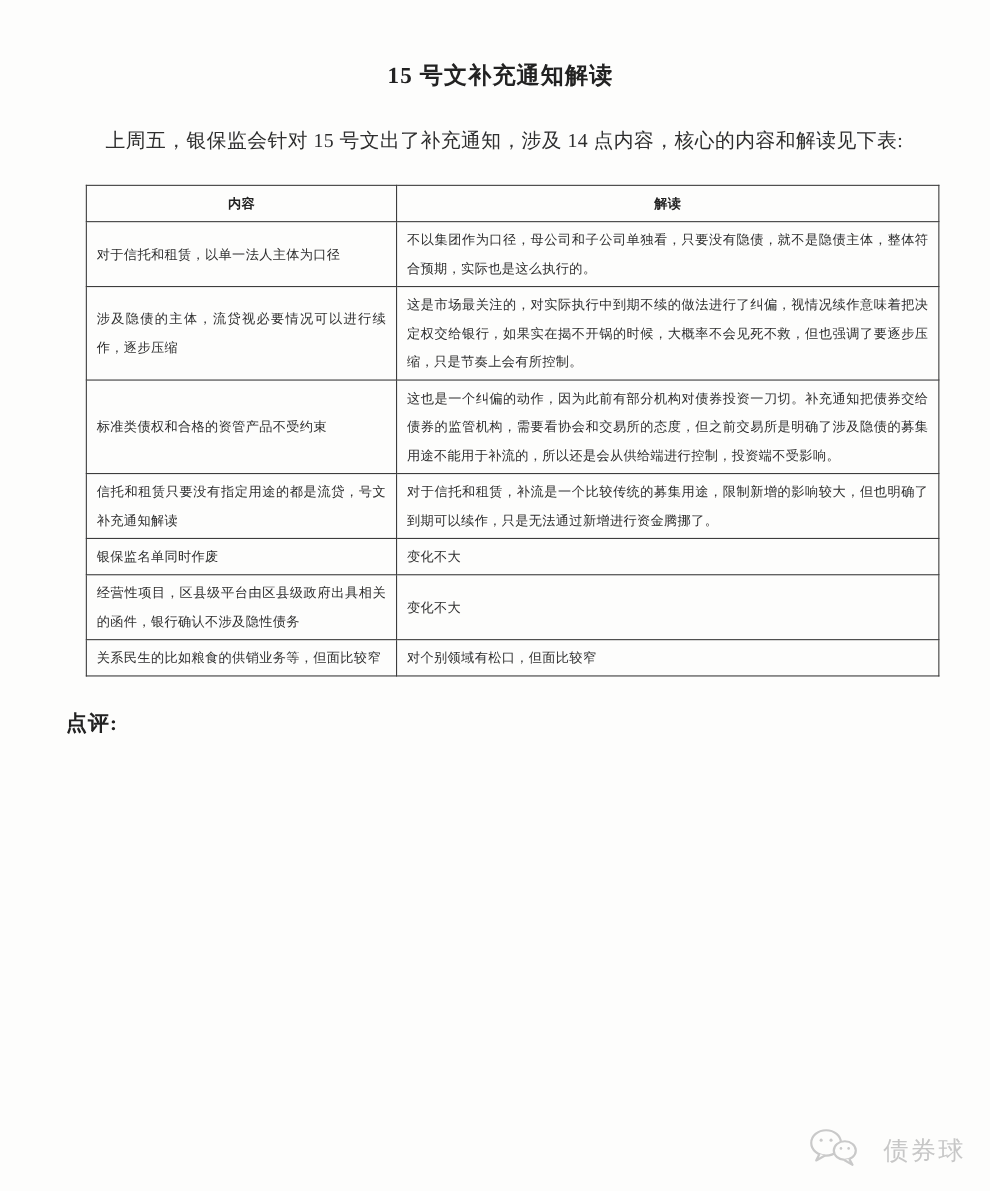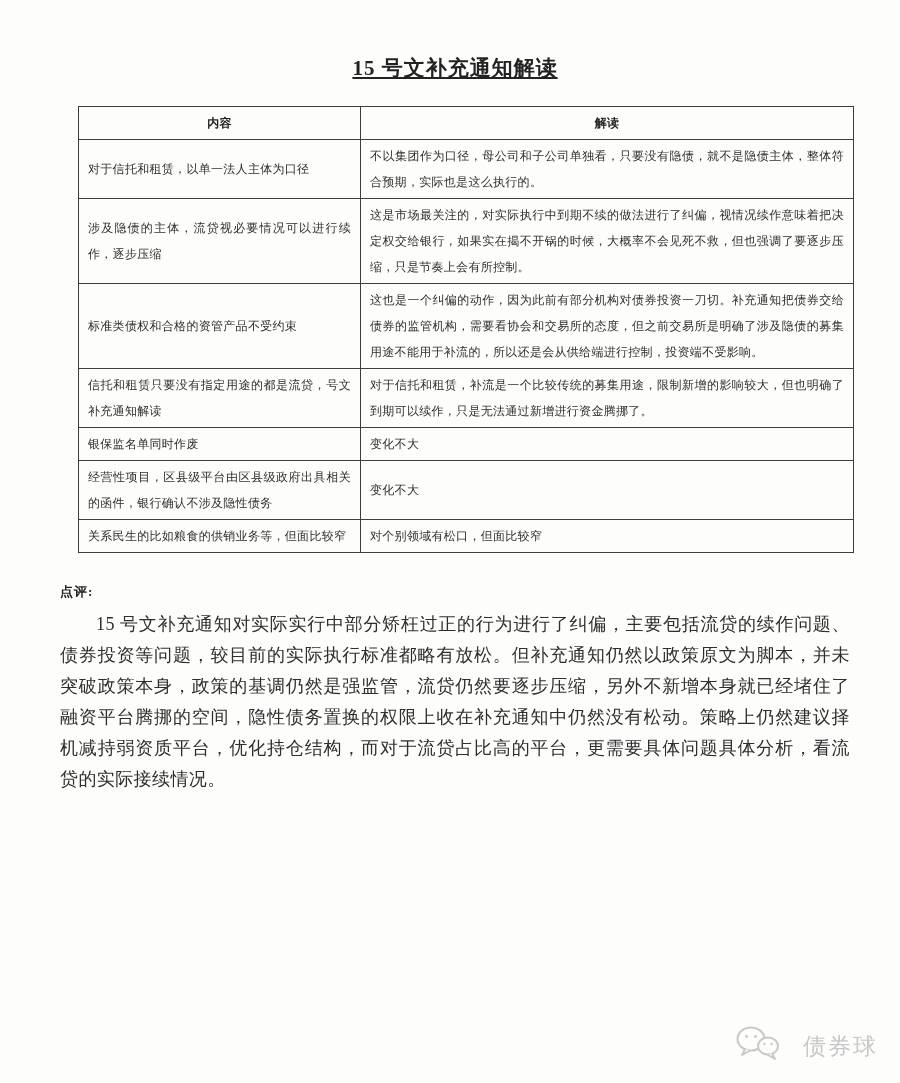--- a/index.html
+++ b/index.html
@@ -18,21 +18,20 @@
   .doc {
     padding: 54px 50px 0 60px;
   }
   h1.title {
     margin: 0;
     text-align: center;
     font-size: 21px;
     font-weight: bold;
     letter-spacing: 1px;
     color: #222;
-    text-decoration: underline;
   }
   p.intro {
     margin: 30px 0 0 0;
     font-size: 18px;
     line-height: 32px;
     text-indent: 2em;
     text-align: justify;
     letter-spacing: 0.4px;
   }
   table.content-table {
@@ -57,21 +56,21 @@
     height: 24px;
     color: #222;
   }
   table.content-table td {
     padding: 3px 9px;
     line-height: 26px;
     text-align: justify;
   }
   h2.comment-heading {
     margin: 30px 0 0 0;
-    font-size: 13px;
+    font-size: 19px;
     font-weight: bold;
     color: #222;
     letter-spacing: 1px;
   }
   p.comment-body {
     margin: 8px 0 0 0;
     font-size: 18px;
     line-height: 31px;
     text-indent: 2em;
     text-align: justify;
@@ -93,20 +92,21 @@
     display: inline-block;
   }
 </style>
 </head>
 <body>
 
 <main class="doc">
 
   <h1 class="title">15 号文补充通知解读</h1>
 
+  <p class="intro">上周五，银保监会针对 15 号文出了补充通知，涉及 14 点内容，核心的内容和解读见下表:</p>
 
   <table class="content-table">
     <colgroup>
         <col class="c1">
         <col class="c2">
       </colgroup>
     <thead>
       <tr>
         <th>内容</th>
         <th>解读</th>
@@ -139,21 +139,20 @@
       </tr>
       <tr>
         <td>关系民生的比如粮食的供销业务等，但面比较窄</td>
         <td>对个别领域有松口，但面比较窄</td>
       </tr>
     </tbody>
   </table>
 
   <h2 class="comment-heading">点评:</h2>
 
-  <p class="comment-body">15 号文补充通知对实际实行中部分矫枉过正的行为进行了纠偏，主要包括流贷的续作问题、债券投资等问题，较目前的实际执行标准都略有放松。但补充通知仍然以政策原文为脚本，并未突破政策本身，政策的基调仍然是强监管，流贷仍然要逐步压缩，另外不新增本身就已经堵住了融资平台腾挪的空间，隐性债务置换的权限上收在补充通知中仍然没有松动。策略上仍然建议择机减持弱资质平台，优化持仓结构，而对于流贷占比高的平台，更需要具体问题具体分析，看流贷的实际接续情况。</p>
 
 </main>
 
 <div class="watermark">
   <span class="wm-icon">
     <svg width="46" height="36" viewBox="0 0 46 36" fill="none" xmlns="http://www.w3.org/2000/svg">
       <ellipse cx="16" cy="14" rx="13.5" ry="11.5" stroke="#c9c9c9" stroke-width="2" fill="#fdfdfc"></ellipse>
       <path d="M10 24 L7 30 L15 25.5" stroke="#c9c9c9" stroke-width="2" fill="#fdfdfc" stroke-linejoin="round"></path>
       <circle cx="11.5" cy="11.5" r="1.4" fill="#c9c9c9"></circle>
       <circle cx="20.5" cy="11.5" r="1.4" fill="#c9c9c9"></circle>

